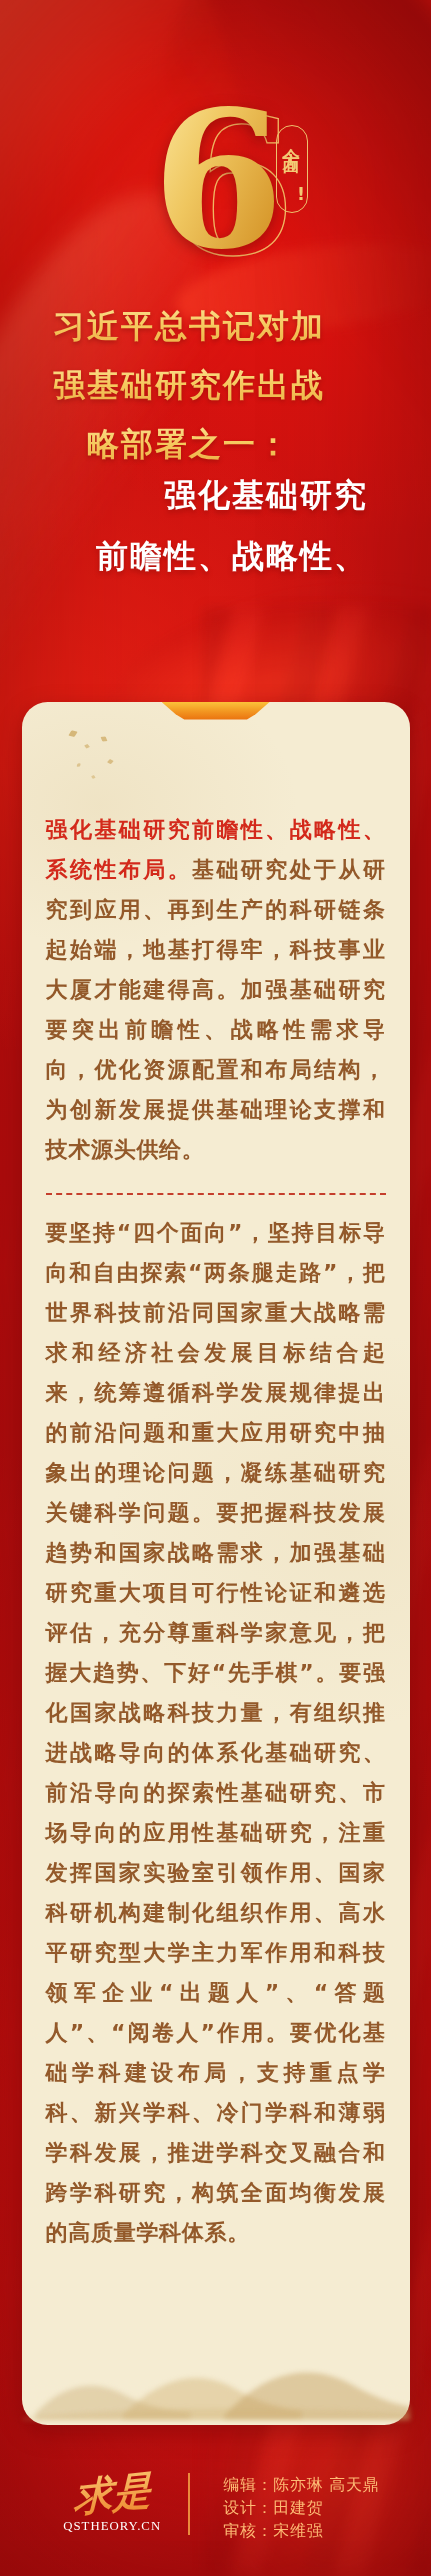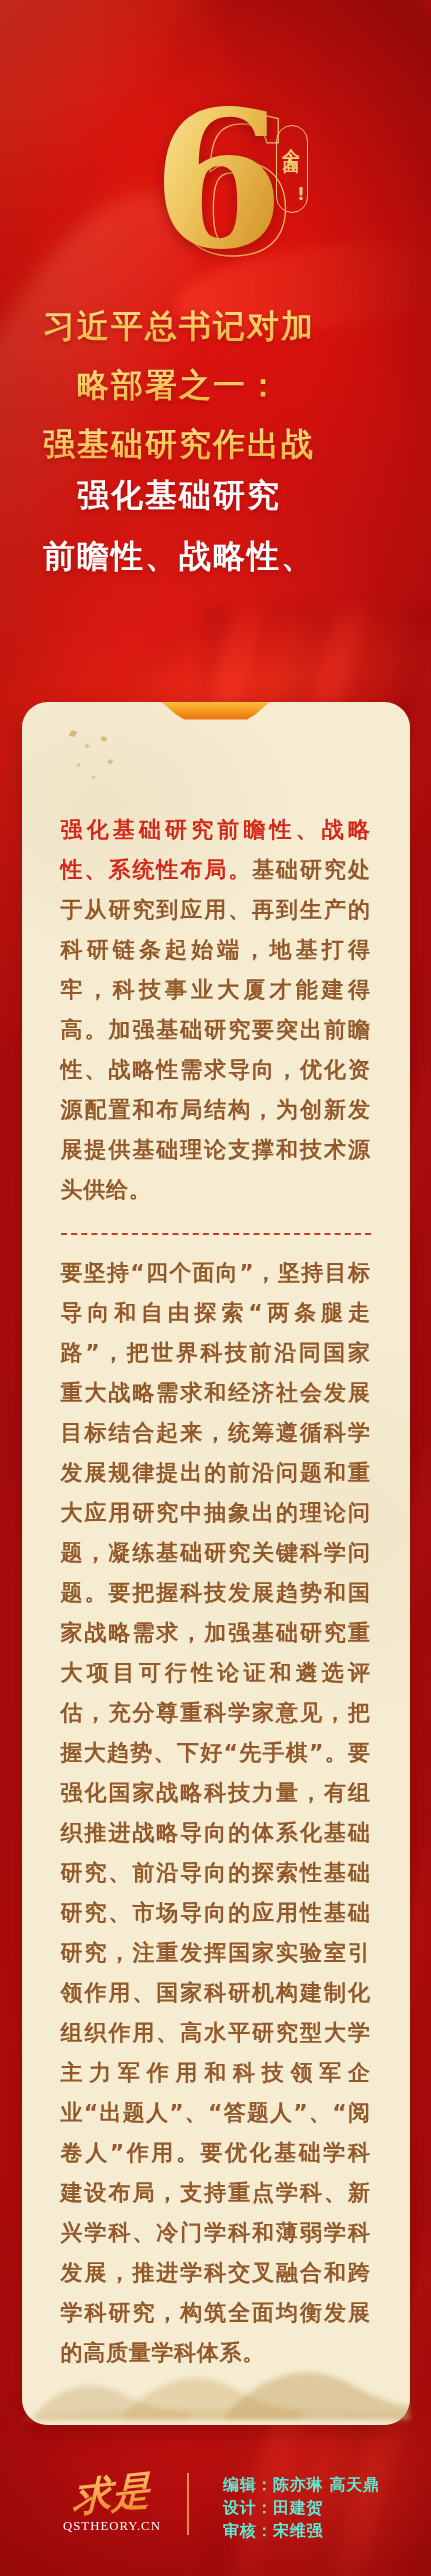--- a/index.html
+++ b/index.html
@@ -45,66 +45,66 @@
   .six{position:absolute;left:0;top:0;font-family:"DejaVu Serif",serif;font-size:190px;line-height:155px;font-weight:bold;}
   .six.outline{color:transparent;-webkit-text-stroke:1.3px rgba(245,205,110,.9);transform:translate(11.5px,7.4px);}
   .six.fill{background:linear-gradient(115deg,#fae293 5%,#efc65f 40%,#d89a2e 85%);
     -webkit-background-clip:text;background-clip:text;color:transparent;
     filter:drop-shadow(0 4px 6.7px rgba(110,6,4,.5));}
   .badge{position:absolute;left:276px;top:125px;width:32px;height:88px;z-index:3;
     border:1.3px solid #eec16d;border-radius:17.5px;box-sizing:border-box;}
   .badge-text{position:absolute;left:50%;top:8px;transform:translateX(-50%);
     writing-mode:vertical-rl;font-size:17px;letter-spacing:4.7px;color:#f3ca74;font-weight:bold;}
   .badge-excl{position:absolute;right:2px;bottom:8px;font-size:17.5px;color:#f3ca74;font-weight:bold;}
-  .titles{position:absolute;top:297px;left:0;width:358px;text-align:center;z-index:3;}
+  .titles{position:absolute;top:297px;left:10px;width:358px;text-align:center;z-index:3;}
   .t-gold{font-size:32px;line-height:59px;font-weight:bold;letter-spacing:2px;
     background:linear-gradient(180deg,#fde9a6 0%,#f6c95e 48%,#e9a53c 100%);
     -webkit-background-clip:text;background-clip:text;color:transparent;
     filter:drop-shadow(0 2.7px 2px rgba(120,8,4,.45));}
   .t-white{font-size:32px;line-height:61px;font-weight:bold;letter-spacing:2px;color:#ffffff;
     text-shadow:0 2.7px 5.4px rgba(120,8,4,.4);}
-  .white-block{margin-top:-9.4px;}
+  .white-block{margin-top:-9.4px;text-align:right;}
 
   
   .card{position:absolute;left:21.6px;top:702px;width:388px;height:1723px;border-radius:25.6px;
     background:
       radial-gradient(283px 202px at 20% 6%, rgba(213,188,135,.18), transparent 70%),
       radial-gradient(350px 283px at 85% 48%, rgba(213,188,135,.12), transparent 70%),
       #f5ecd2;
     box-shadow:0 8px 23px rgba(100,4,4,.4);z-index:4;}
   .card-tab{position:absolute;top:0;left:50%;transform:translateX(-50%);width:108px;height:17.5px;
     background:linear-gradient(180deg,#fbc23a 0%,#f29420 55%,#ea720f 100%);
     clip-path:polygon(0 0,100% 0,87% 70%,79% 100%,21% 100%,13% 70%);}
   .speck{position:absolute;background:#c9a255;clip-path:polygon(50% 0,100% 50%,50% 100%,0 50%);}
   .sp1{left:46px;top:28px;width:10px;height:7.4px;opacity:.7;transform:rotate(-22deg);}
   .sp2{left:62px;top:42px;width:6px;height:4.7px;opacity:.55;transform:rotate(14deg);}
   .sp3{left:78px;top:34px;width:8px;height:6px;opacity:.65;transform:rotate(32deg);}
   .sp4{left:54px;top:61px;width:5.4px;height:4px;opacity:.5;transform:rotate(-40deg);}
   .sp5{left:85px;top:57px;width:6.7px;height:5.4px;opacity:.6;transform:rotate(-10deg);}
   .sp6{left:69px;top:73px;width:4.7px;height:4px;opacity:.45;transform:rotate(20deg);}
-  .card-body{padding:108px 39px 0;}
+  .card-body{padding:108px 24px 0;}
   .para{margin:0;font-size:22px;line-height:40px;letter-spacing:0.7px;text-align:justify;
     font-weight:bold;color:#93592a;}
   .lead{color:#d3291b;}
   .divider{border:0;border-top:2px dashed #c53e2c;margin:23px 0 17.5px;height:0;}
   .mountains{position:absolute;left:0;bottom:5.4px;width:388px;height:115px;filter:blur(2.7px);}
 
   
   .footer{position:absolute;left:0;right:0;top:2472px;display:flex;justify-content:center;
     align-items:flex-start;z-index:3;}
   .logo-block{width:121px;text-align:center;}
   .logo-cn{font-family:"DejaVu Serif",serif;font-style:italic;font-weight:bold;font-size:39px;
     line-height:42px;transform:rotate(-6deg) skewX(-6deg);
     background:linear-gradient(180deg,#f9c06a,#ee8c33);
     -webkit-background-clip:text;background-clip:text;color:transparent;}
   .logo-en{margin-top:5.4px;font-family:"Liberation Serif",serif;font-size:12.8px;letter-spacing:1px;
     color:#ffffff;}
   .foot-divider{width:2px;height:62px;background:#ea8a3c;margin:1.3px 17.5px 0 15px;}
   .credits{padding-top:1.3px;}
-  .credit-row{font-size:16px;line-height:23px;color:#5eead4;font-weight:bold;letter-spacing:0.7px;margin-left:16px;}
+  .credit-row{font-size:16px;line-height:23px;color:#fdba74;font-weight:normal;letter-spacing:0.7px;margin-left:16px;}
 </style>
 </head>
 <body>
 
 <div class="poster">
   <div class="bg"></div>
   <div class="silk silk-a"></div>
   <div class="silk silk-b"></div>
   <div class="silk silk-d"></div>
   <div class="silk silk-e"></div>
@@ -117,22 +117,22 @@
     <span class="six outline">6</span>
     <span class="six fill">6</span>
   </div>
   <div class="badge">
     <span class="badge-text">个方面</span>
     <span class="badge-excl">!</span>
   </div>
 
   <div class="titles">
     <div class="t-gold">习近平总书记对加</div>
+    <div class="t-gold">强基础研究作出战</div>
     <div class="t-gold">略部署之一：</div>
-    <div class="t-gold">强基础研究作出战</div>
     <div class="white-block">
       <div class="t-white">强化基础研究</div>
       <div class="t-white">前瞻性、战略性、</div>
     </div>
   </div>
 
   <div class="card">
     <div class="card-tab"></div>
     <span class="speck sp1"></span>
     <span class="speck sp2"></span>

